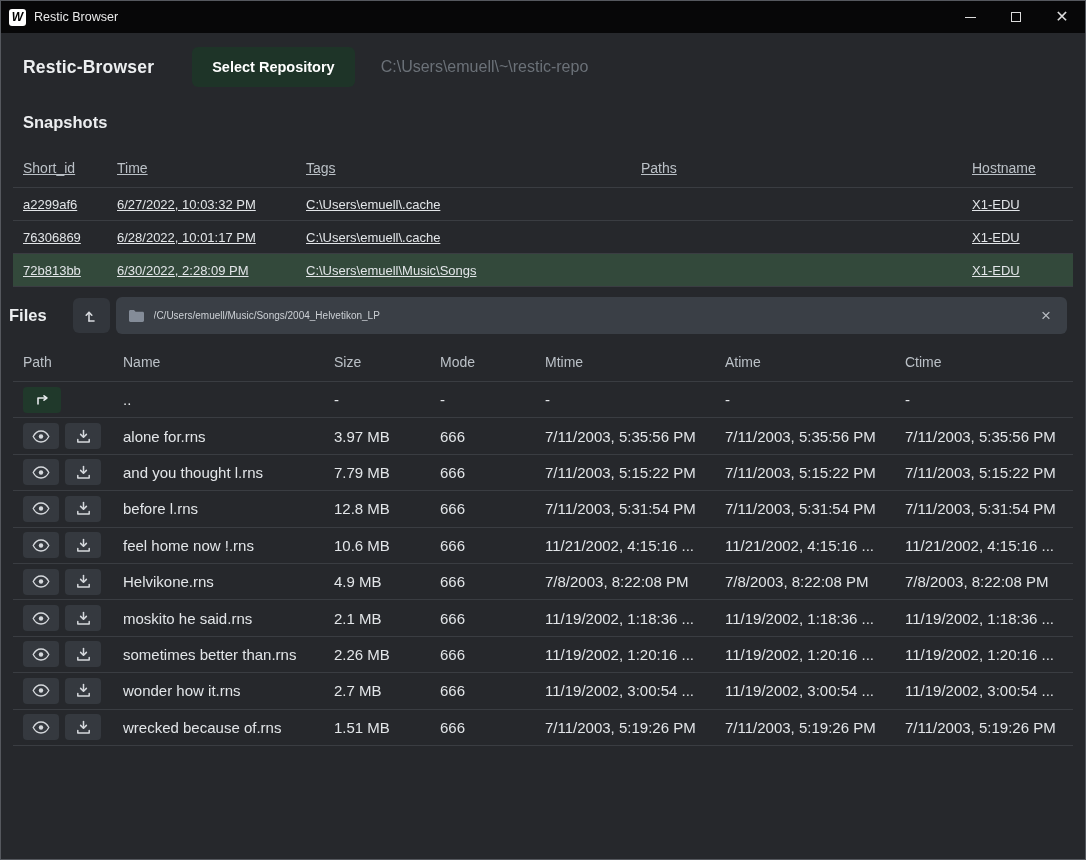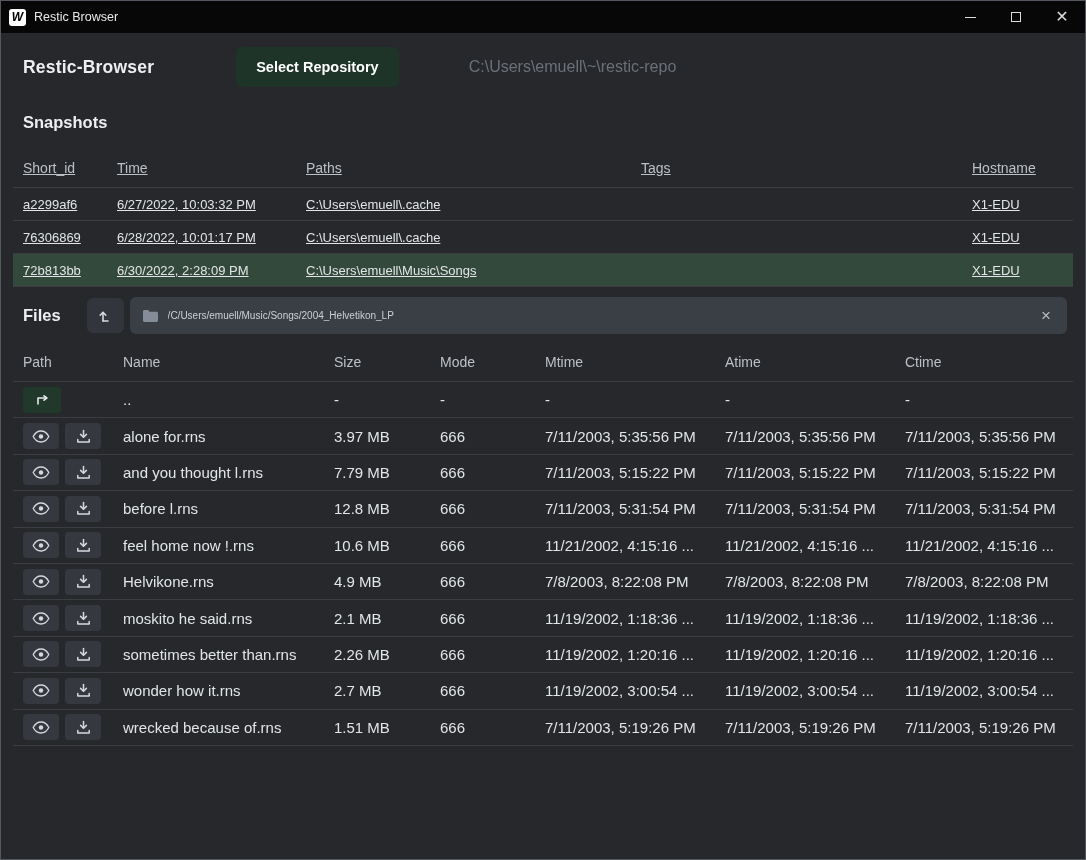--- a/index.html
+++ b/index.html
@@ -28,38 +28,38 @@
     display:flex;align-items:center;justify-content:center;color:#000;font-weight:bold;
     font-style:italic;font-size:12px;line-height:1;}
   .titlebar .t-title{font-size:12.5px;color:#e9e9e9;}
   .titlebar .spacer{flex:1;}
   .caption-btn{width:46px;height:32px;display:flex;align-items:center;justify-content:center;cursor:default;}
   .min-glyph{width:11px;height:1px;background:#dcdcdc;}
   .max-glyph{width:10px;height:10px;border:1px solid #dcdcdc;}
   .close-glyph{color:#dcdcdc;font-size:16px;line-height:1;}
 
   
-  .header{display:flex;align-items:center;padding:14px 22px 12px 22px;flex:none;gap:44px;}
+  .header{display:flex;align-items:center;padding:14px 22px 12px 22px;flex:none;}
   .app-title{font-size:17.5px;font-weight:bold;color:var(--text-bright);letter-spacing:.2px;}
   .select-repo{margin-left:38px;background:var(--green-btn);color:#fff;border:none;border-radius:6px;
     font-family:inherit;font-size:14.5px;font-weight:bold;padding:12px 20px;cursor:pointer;}
   .repo-path{margin-left:26px;font-size:16px;color:var(--muted2);}
 
   
   .section-title{font-size:16.5px;font-weight:bold;color:var(--text-bright);padding:14px 22px 16px 22px;}
 
   .tablewrap{margin:0 12px;}
   .srow{display:grid;grid-template-columns:94px 189px 335px 331px 1fr;align-items:center;text-decoration:underline;}
   .srow > div{padding-left:10px;white-space:nowrap;overflow:hidden;}
   .srow.head{height:40px;font-size:14px;color:var(--muted);border-bottom:1px solid var(--sep);}
   .srow.row{height:33px;font-size:13px;border-bottom:1px solid var(--sep);cursor:default;}
   .srow.row.selected{background:var(--green-row);border-radius:0;}
 
   
-  .filesbar{display:flex;align-items:center;padding:8px 18px 8px 22px;margin-top:2px;}
+  .filesbar{display:flex;align-items:center;padding:8px 18px 8px 8px;margin-top:2px;}
   .files-title{font-size:16.5px;font-weight:bold;color:var(--text-bright);}
   .levelup-btn{margin-left:26px;width:37px;height:35px;background:#32363c;border:none;border-radius:6px;
     display:flex;align-items:center;justify-content:center;cursor:pointer;flex:none;}
   .pathbar{margin-left:6px;flex:1;height:37px;background:var(--bar);border-radius:6px;
     display:flex;align-items:center;padding:0 12px;cursor:text;}
   .pathbar .ptext{margin-left:9px;font-size:10px;color:#ccd0d5;flex:1;white-space:nowrap;overflow:hidden;}
   .clear-btn{background:none;border:none;color:#b7bbc1;font-size:17px;line-height:1;cursor:pointer;padding:2px 4px;}
 
   
   .frow{display:grid;grid-template-columns:100px 211px 106px 105px 180px 180px 1fr;align-items:center;}
@@ -98,22 +98,22 @@
     <button class="select-repo">Select Repository</button>
     <span class="repo-path">C:\Users\emuell\~\restic-repo</span>
   </div>
 
   <div class="section-title">Snapshots</div>
 
   <div class="tablewrap">
     <div class="srow head">
       <div>Short_id</div>
       <div>Time</div>
+      <div>Tags</div>
       <div>Paths</div>
-      <div>Tags</div>
       <div>Hostname</div>
     </div>
     <div>
 
         <div class="srow row">
           <div>a2299af6</div>
           <div>6/27/2022, 10:03:32 PM</div>
           <div>C:\Users\emuell\.cache</div>
           <div></div>
           <div>X1-EDU</div>

